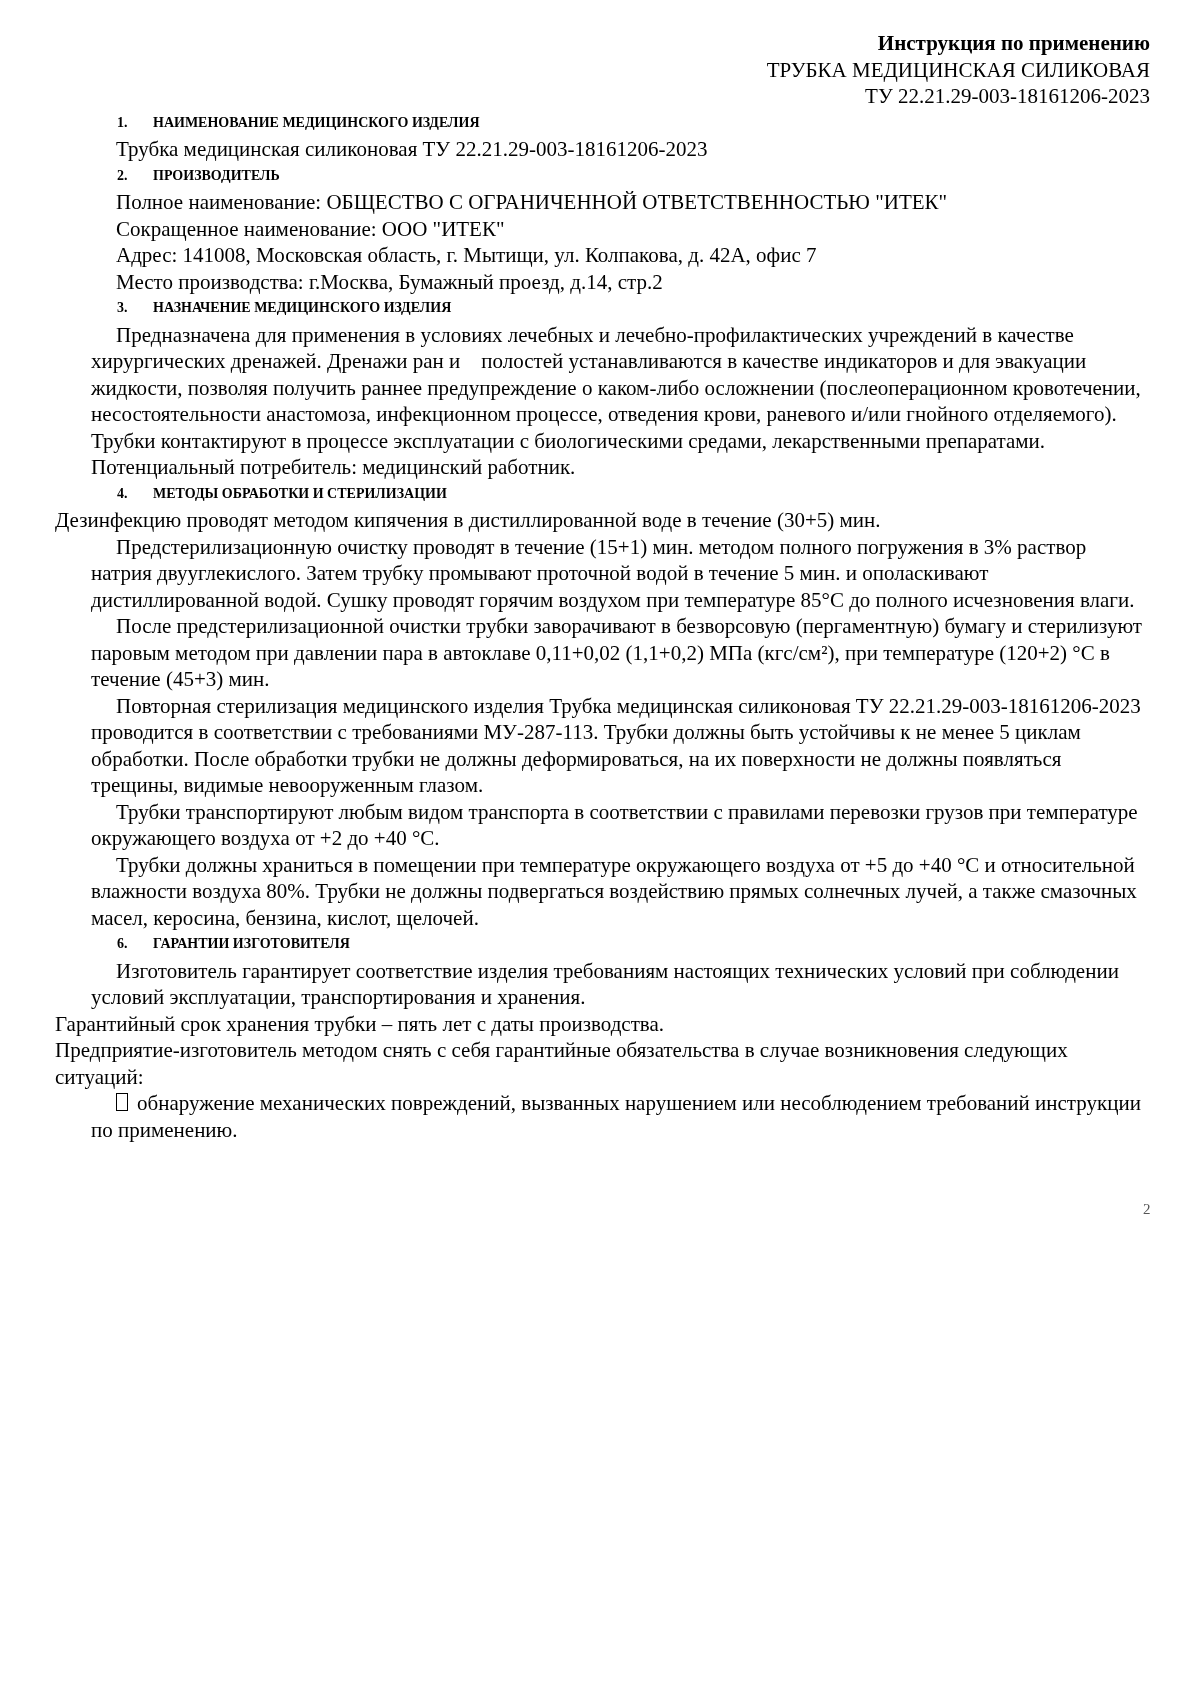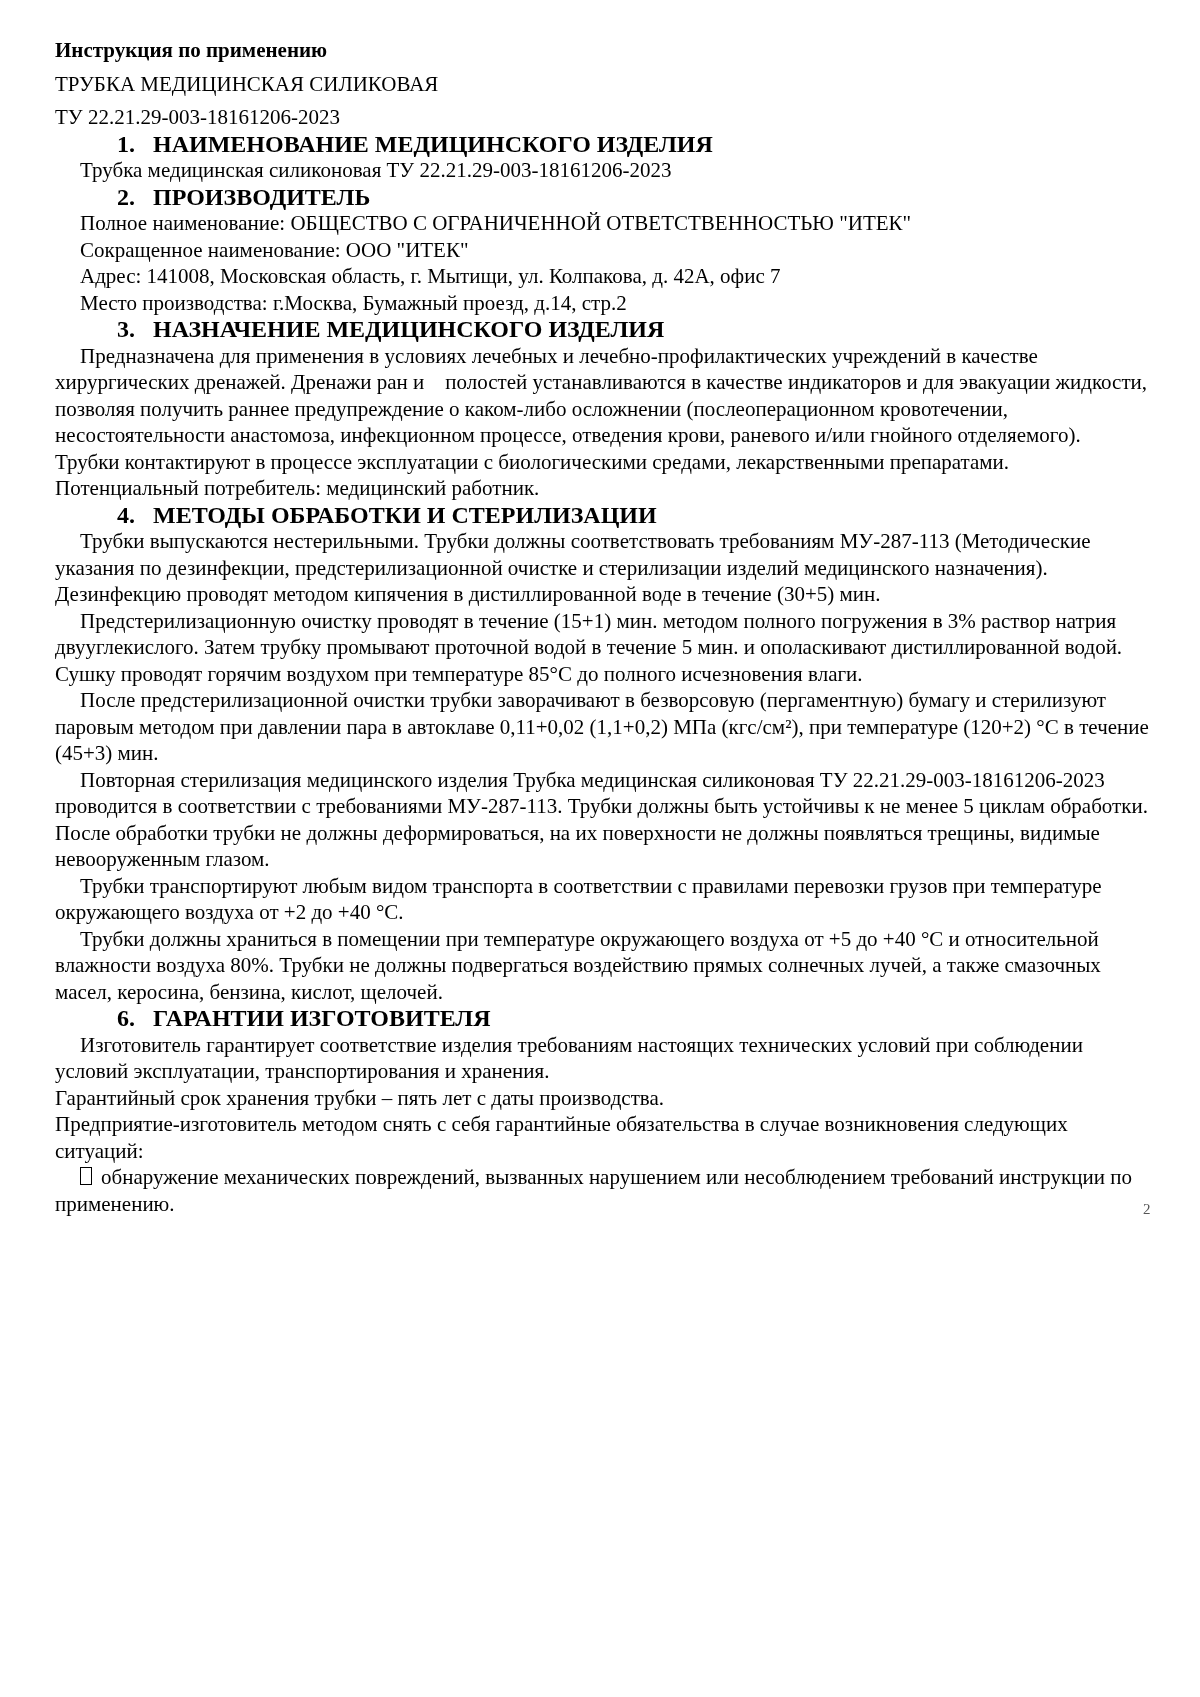--- a/index.html
+++ b/index.html
@@ -22,38 +22,38 @@
     width: 1095px;
   }
   p {
     margin: 0;
     padding: 0;
     font-size: 21px;
     line-height: 26.5px;
     white-space: pre-wrap;
   }
   .title-line {
-    text-align: left;
-    margin-top: 7px;
+    text-align: right;
   }
   .bold {
     font-weight: bold;
   }
   .heading {
     font-weight: bold;
     padding-left: 62px;
-    font-size: 24px;
+    font-size: 14px;
     font-family: Liberation Serif, serif;
   }
   .heading .hnum {
     display: inline-block;
     width: 36px;
   }
   .para.indent {
     text-indent: 25px;
+    margin-left: 36px;
   }
   .notdef-box {
     display: inline-block;
     width: 10px;
     height: 16px;
     border: 1.5px solid #000;
     margin-right: 9px;
     vertical-align: -1px;
   }
   .page-number {
@@ -90,21 +90,20 @@
     <p class="para indent">Место производства: г.Москва, Бумажный проезд, д.14, стр.2</p>
   </div>
 
   <div class="section">
     <p class="heading"><span class="hnum">3.</span><span>НАЗНАЧЕНИЕ МЕДИЦИНСКОГО ИЗДЕЛИЯ</span></p>
     <p class="para indent">Предназначена для применения в условиях лечебных и лечебно-профилактических учреждений в качестве хирургических дренажей. Дренажи ран и    полостей устанавливаются в качестве индикаторов и для эвакуации жидкости, позволяя получить раннее предупреждение о каком-либо осложнении (послеоперационном кровотечении, несостоятельности анастомоза, инфекционном процессе, отведения крови, раневого и/или гнойного отделяемого). Трубки контактируют в процессе эксплуатации с биологическими средами, лекарственными препаратами. Потенциальный потребитель: медицинский работник.</p>
   </div>
 
   <div class="section">
     <p class="heading"><span class="hnum">4.</span><span>МЕТОДЫ ОБРАБОТКИ И СТЕРИЛИЗАЦИИ</span></p>
-    <p class="para indent">Трубки выпускаются нестерильными. Трубки должны соответствовать требованиям МУ-287-113 (Методические указания по дезинфекции, предстерилизационной очистке и стерилизации изделий медицинского назначения).</p>
     <p class="para">Дезинфекцию проводят методом кипячения в дистиллированной воде в течение (30+5) мин.</p>
     <p class="para indent">Предстерилизационную очистку проводят в течение (15+1) мин. методом полного погружения в 3% раствор натрия двууглекислого. Затем трубку промывают проточной водой в течение 5 мин. и ополаскивают дистиллированной водой. Сушку проводят горячим воздухом при температуре 85°С до полного исчезновения влаги.</p>
     <p class="para indent">После предстерилизационной очистки трубки заворачивают в безворсовую (пергаментную) бумагу и стерилизуют паровым методом при давлении пара в автоклаве 0,11+0,02 (1,1+0,2) МПа (кгс/см²), при температуре (120+2) °С в течение (45+3) мин.</p>
     <p class="para indent">Повторная стерилизация медицинского изделия Трубка медицинская силиконовая ТУ 22.21.29-003-18161206-2023 проводится в соответствии с требованиями МУ-287-113. Трубки должны быть устойчивы к не менее 5 циклам обработки. После обработки трубки не должны деформироваться, на их поверхности не должны появляться трещины, видимые невооруженным глазом.</p>
   </div>
 
   <div class="section">
     <p class="para indent">Трубки транспортируют любым видом транспорта в соответствии с правилами перевозки грузов при температуре окружающего воздуха от +2 до +40 °С.</p>
     <p class="para indent">Трубки должны храниться в помещении при температуре окружающего воздуха от +5 до +40 °С и относительной влажности воздуха 80%. Трубки не должны подвергаться воздействию прямых солнечных лучей, а также смазочных масел, керосина, бензина, кислот, щелочей.</p>
   </div>

